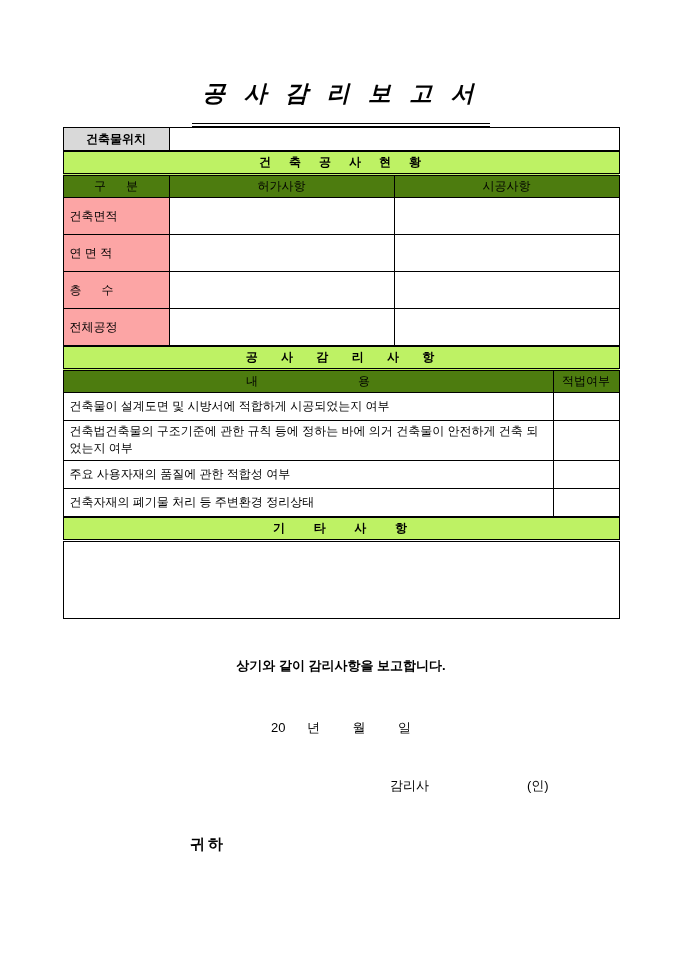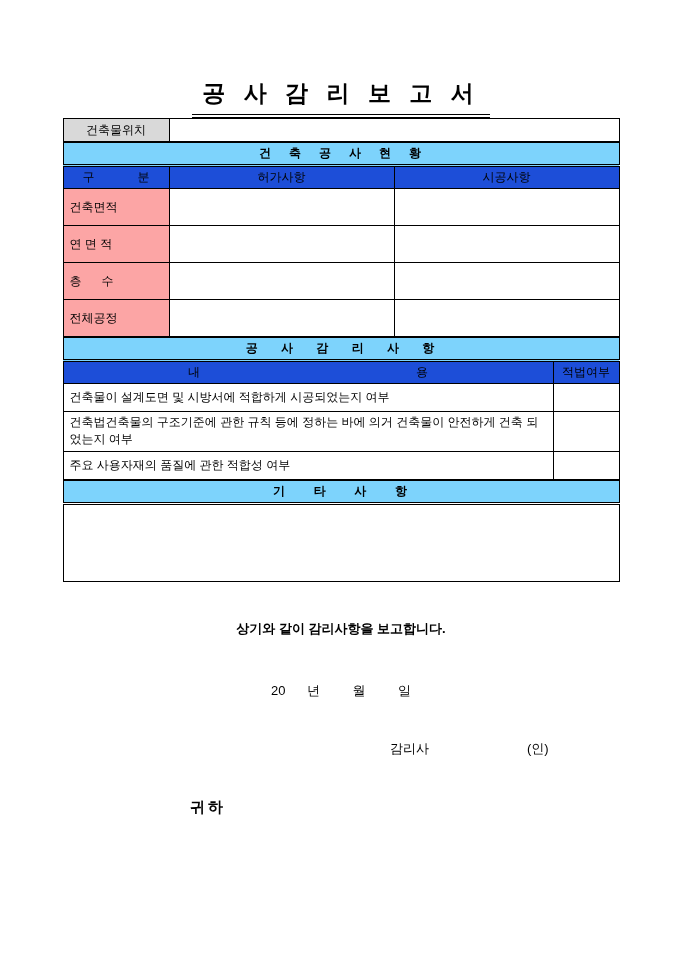--- a/index.html
+++ b/index.html
@@ -5,39 +5,39 @@
   * { box-sizing: border-box; }
   html, body { margin: 0; padding: 0; background: #ffffff; }
   body { font-family: "Liberation Sans", "DejaVu Sans", sans-serif; color: #000; }
   .page {
     width: 680px; height: 962px; margin: 0 auto; background: #fff;
     padding: 68px 60px 30px 62px; overflow: hidden; position: relative;
   }
   
   .title { margin: 10px 0 0; text-align: center; font-size: 23px; font-weight: bold; }
   .title .underlined {
-    display: inline-block; letter-spacing: 6px; padding: 0 10px 5px;
-    border-bottom: 4px double #000; white-space: pre;
+    display: inline-block; letter-spacing: 6px; padding: 0 10px 14px;
+    border-bottom: 4px double #000; white-space: pre; font-style: italic;
   }
   
   table.tbl {
     width: 557px; margin: 0 auto; border-collapse: collapse; table-layout: fixed;
     border: 1.5px solid #000;
   }
   table.tbl td { border: 1px solid #000; font-size: 12px; padding: 2px 6px; vertical-align: middle; }
   .location-table { margin-top: 38px; }
   .status-table, .supervision-table, .etc-table { margin-top: 14px; }
 
   .section-hdr {
-    background: #7dd3fc; font-weight: bold; text-align: center;
+    background: #bef264; font-weight: bold; text-align: center;
     height: 21px; white-space: pre; letter-spacing: 2px;
     border-bottom: 3px double #000 !important;
   }
-  .col-hdr { background: #1d4ed8; text-align: center; height: 21px; white-space: pre; font-family: Liberation Mono, monospace; }
-  .hdr-cell { background: #d9d9d9; font-weight: normal; text-align: center; }
+  .col-hdr { background: #4d7c0f; text-align: center; height: 21px; white-space: pre; }
+  .hdr-cell { background: #d9d9d9; font-weight: bold; text-align: center; }
 
   .w-label { width: 106px; }
   .w-legal { width: 66px; }
 
   .location-table td { height: 23px; }
   .status-table .data-row td { height: 37px; }
   .row-label { white-space: pre; padding-left: 10px; background: #fca5a5; }
   .supervision-table .item-row td { height: 28px; }
   .item-text { padding-left: 8px; line-height: 1.45; }
   .legal-hdr { font-weight: normal; }
@@ -129,20 +129,24 @@
       <td class="fill"></td>
     </tr>
     <tr class="item-row">
       <td class="item-text">건축법건축물의 구조기준에 관한 규칙 등에 정하는 바에 의거 건축물이 안전하게 건축 되었는지 여부</td>
       <td class="fill"></td>
     </tr>
     <tr class="item-row">
       <td class="item-text">주요 사용자재의 품질에 관한 적합성 여부</td>
       <td class="fill"></td>
     </tr>
+    <tr class="item-row">
+      <td class="item-text">건축자재의 폐기물 처리 등 주변환경 정리상태</td>
+      <td class="fill"></td>
+    </tr>
   </tbody>
     </table>
 
   <table class="tbl etc-table">
     <tbody>
         <tr>
       <td class="section-hdr">기     타     사     항</td>
     </tr>
     <tr>
       <td class="fill etc-box"></td>

